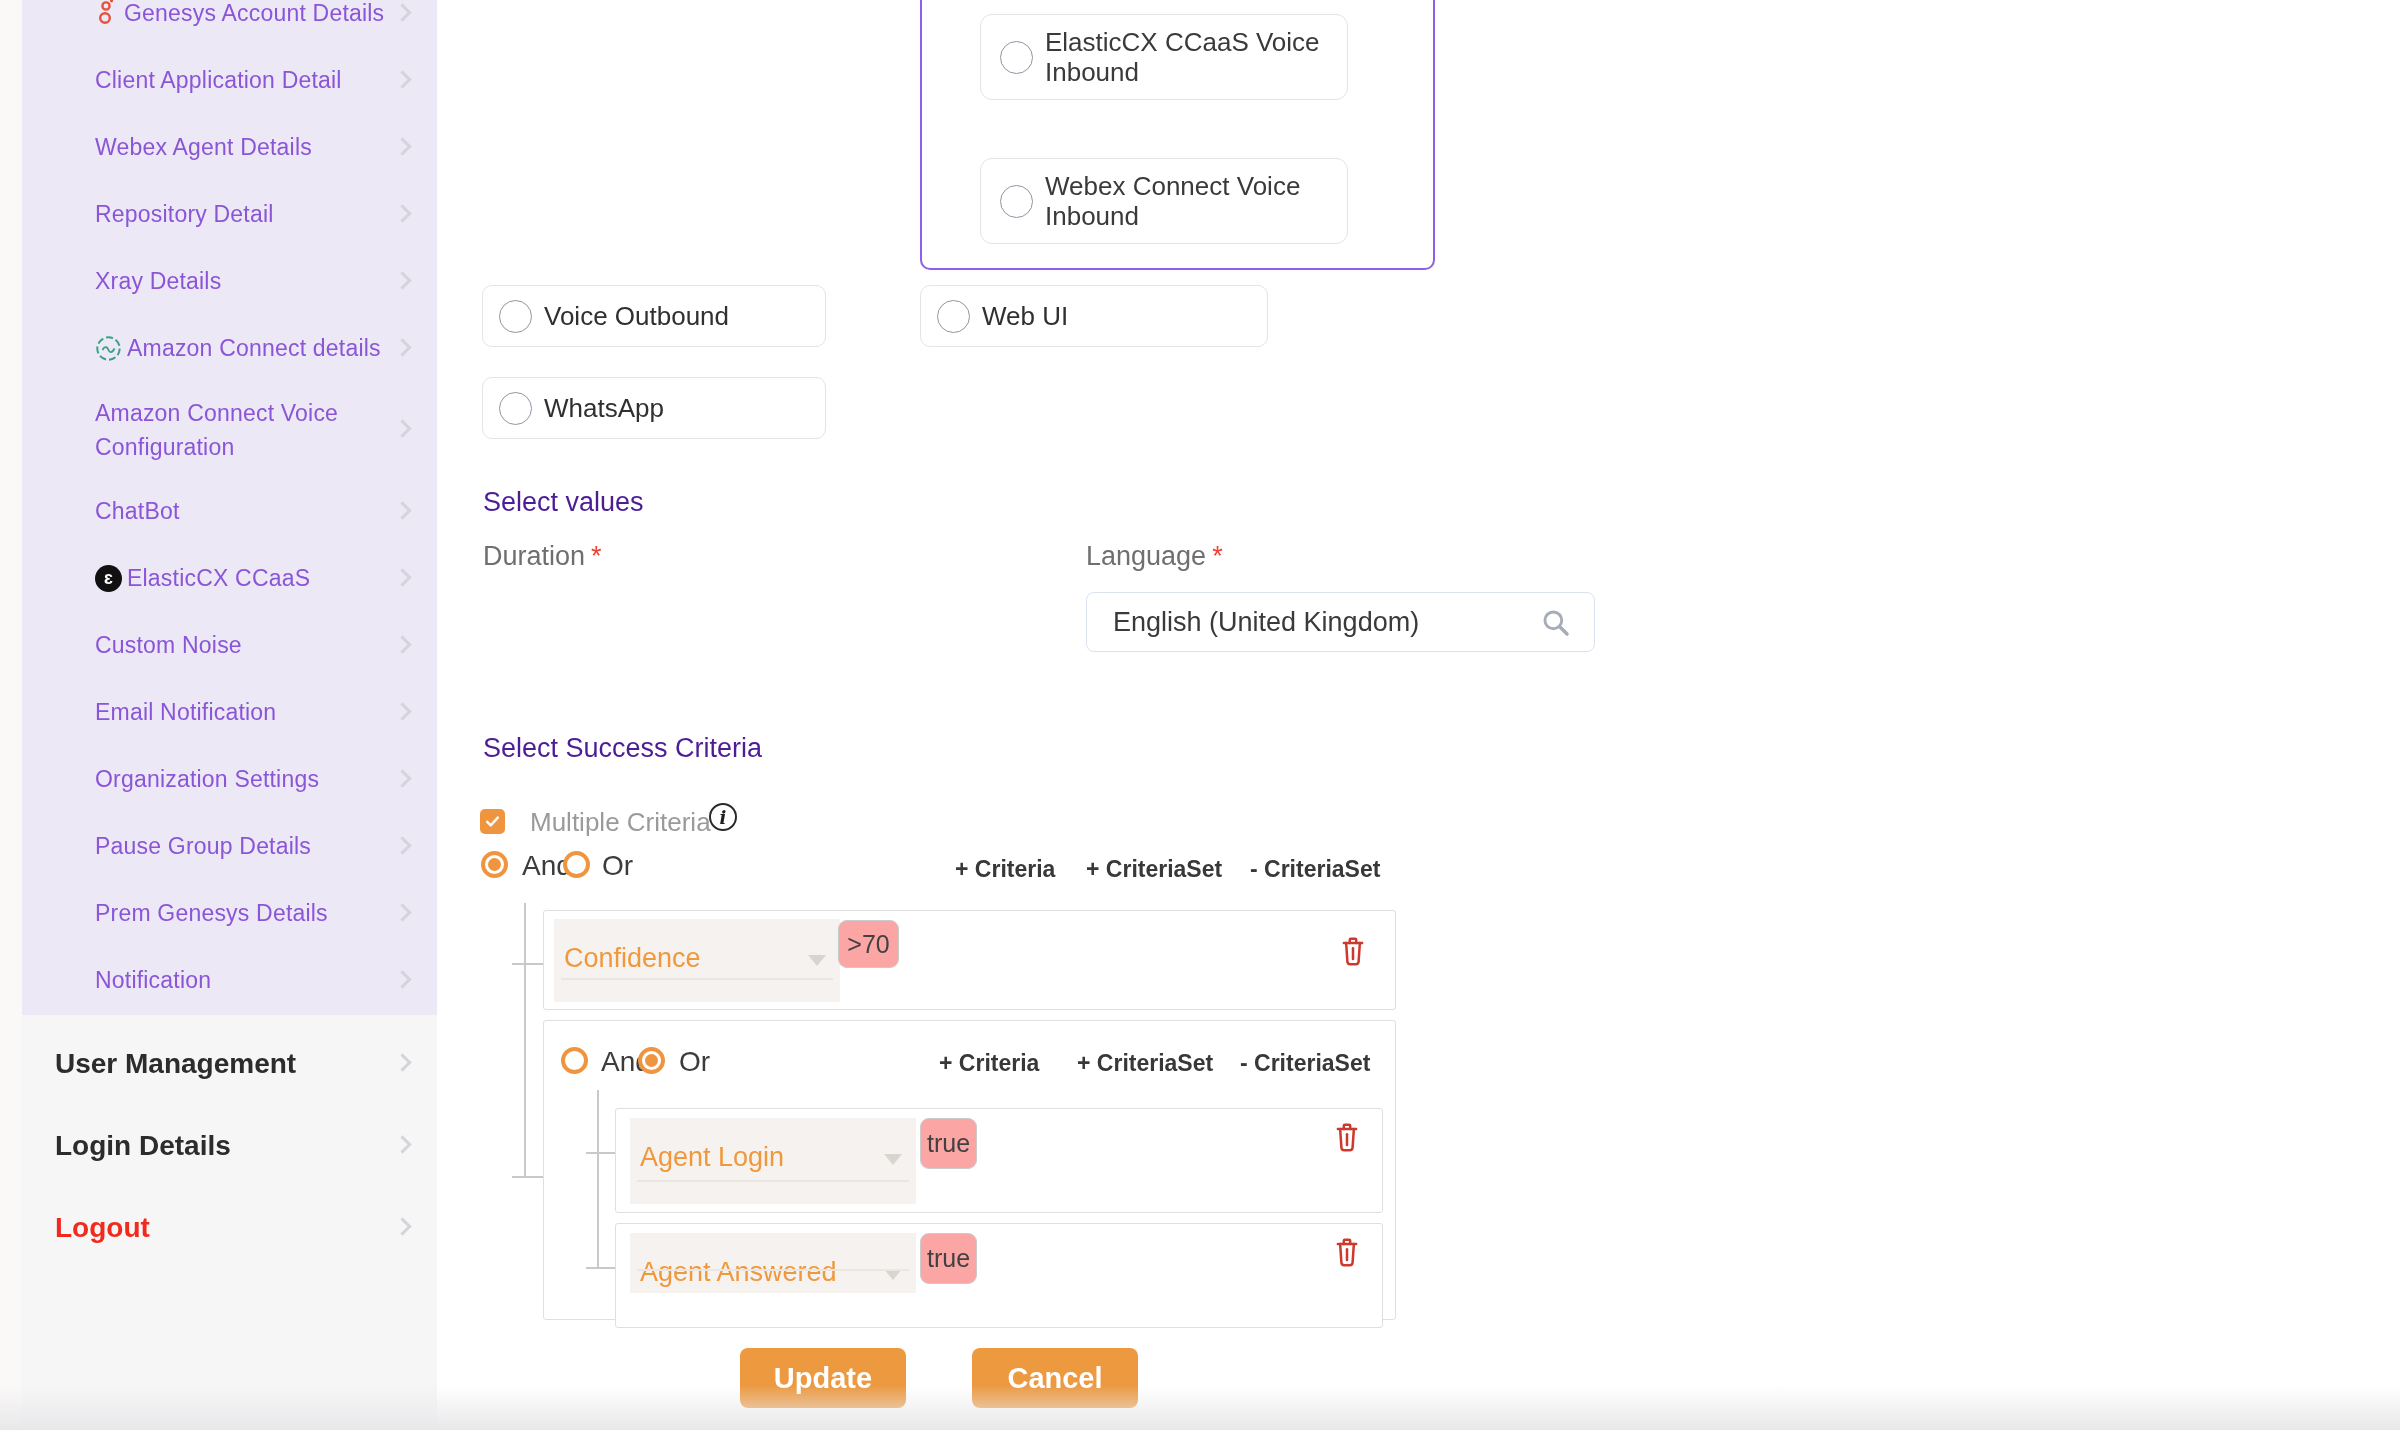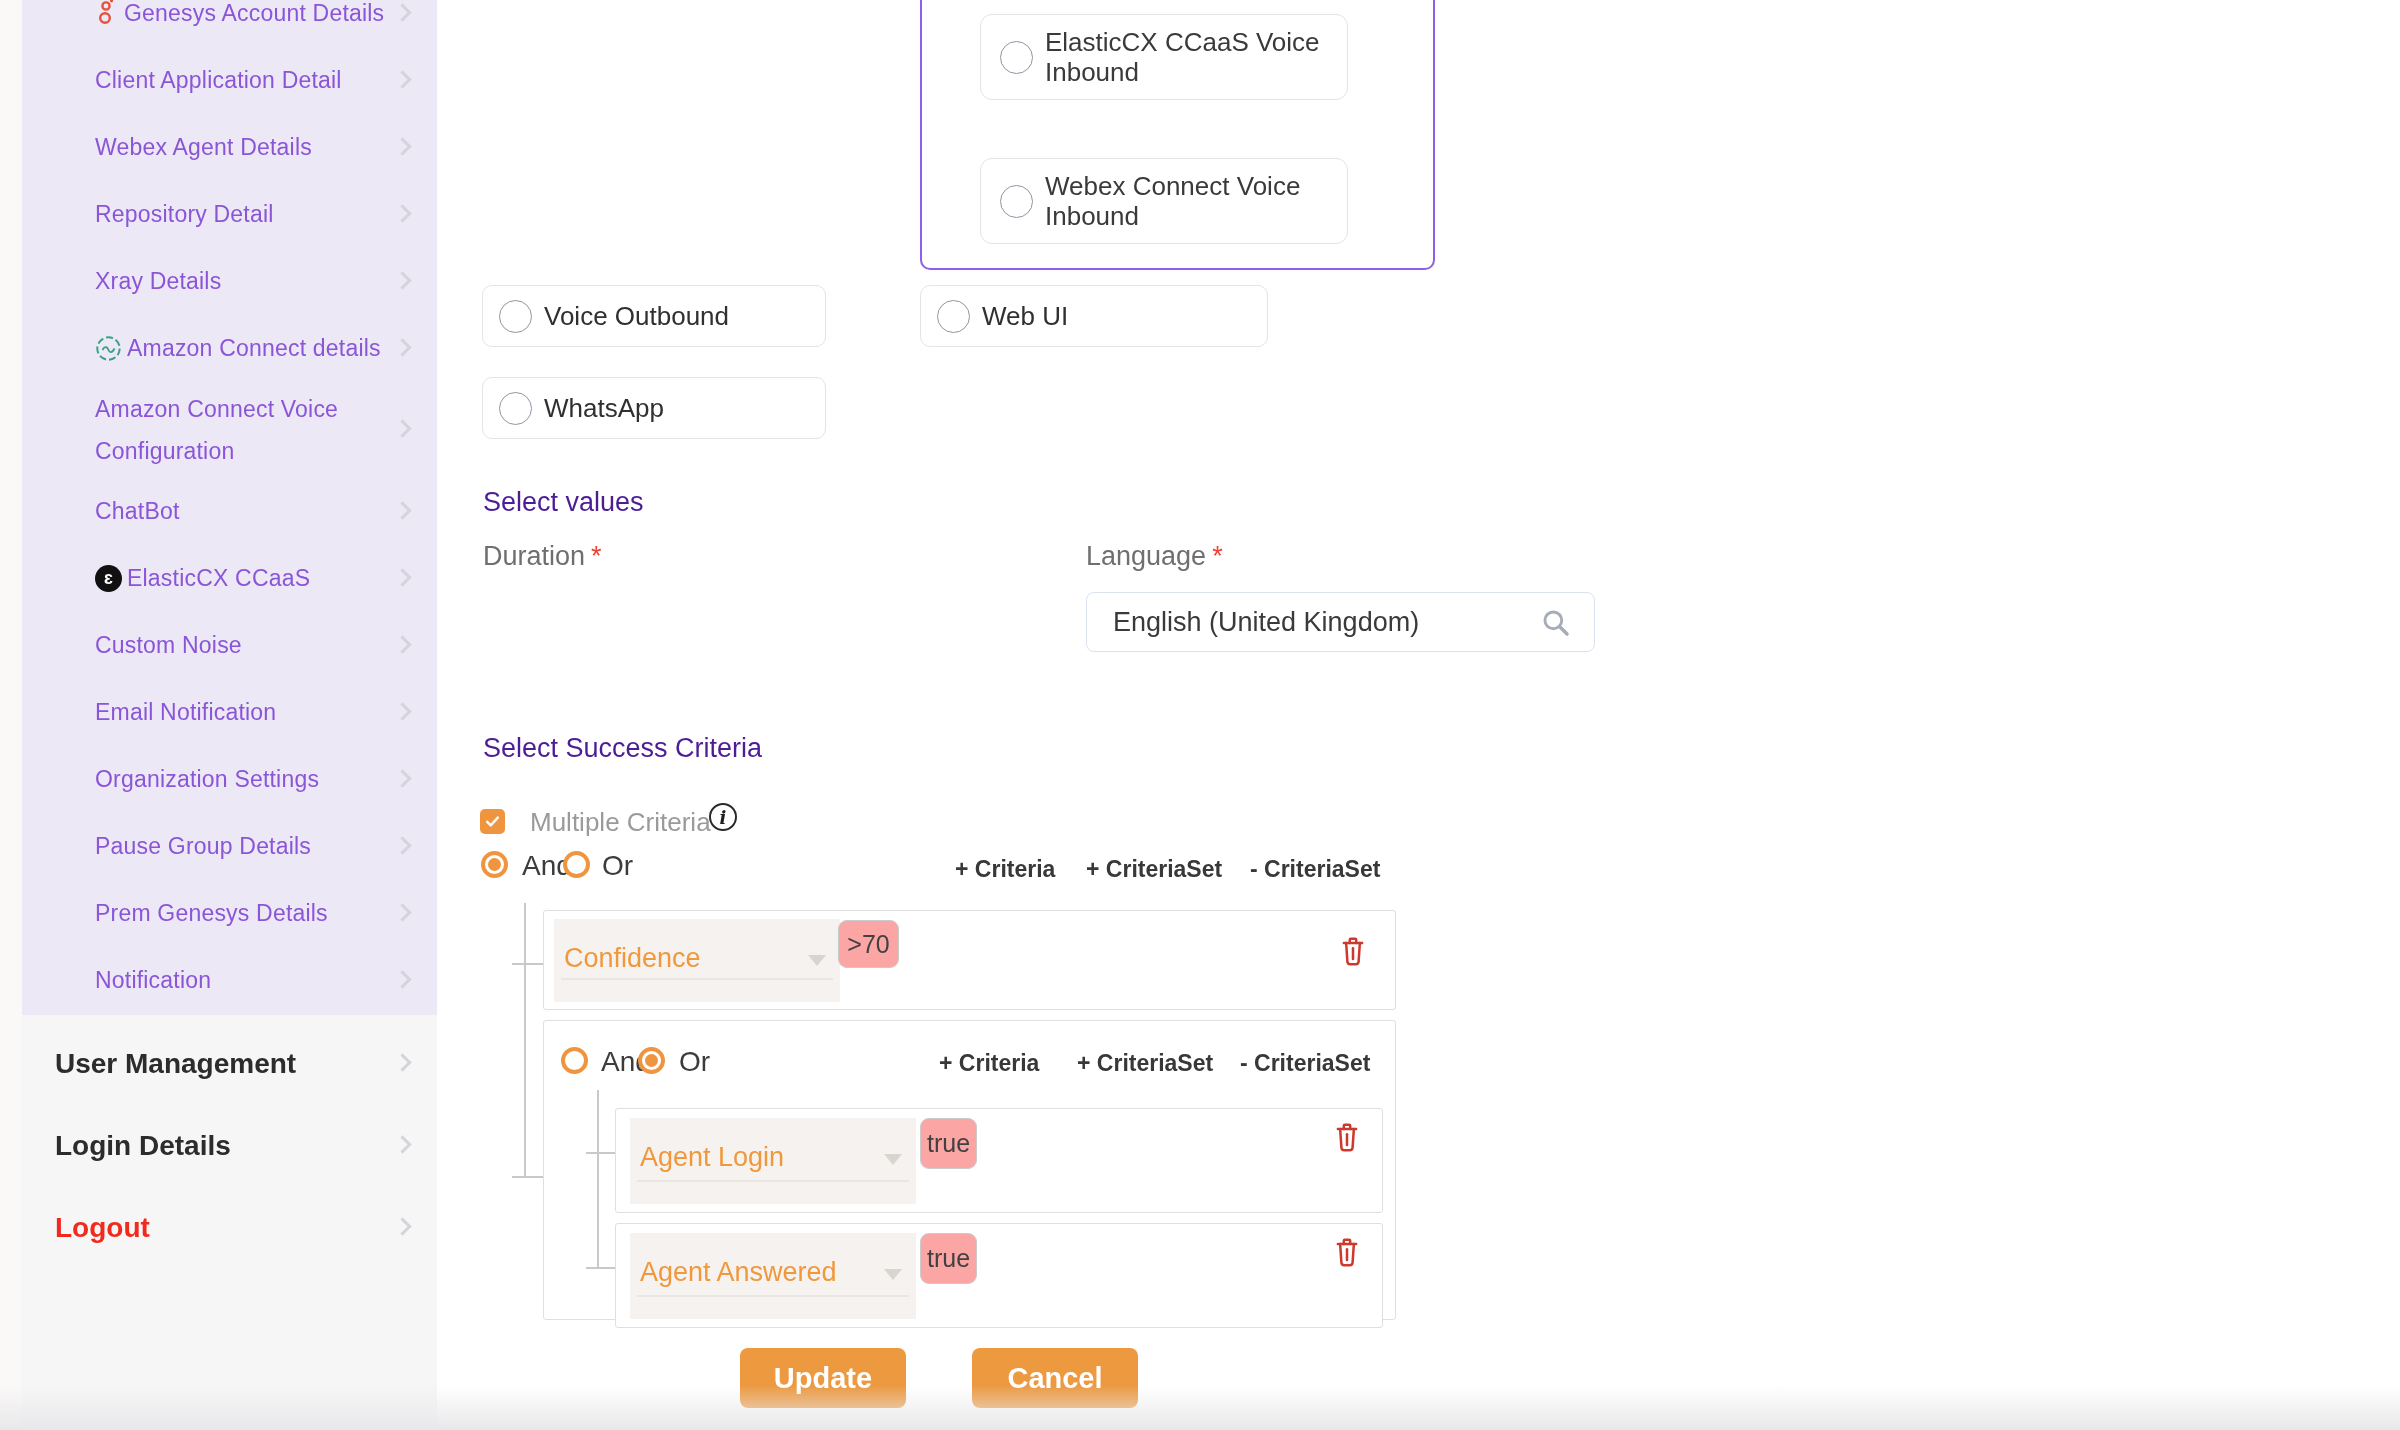--- a/index.html
+++ b/index.html
@@ -9,21 +9,21 @@
     font-family:"Liberation Sans", sans-serif; background:#fff;
   }
   
   .side-strip { position:absolute; left:0; top:0; width:22px; height:1430px; background:#FBF9F8; }
   .side-lower-bg { position:absolute; left:22px; top:0; width:415px; height:1430px; background:#F6F6F7; }
   .side-panel { position:absolute; left:22px; top:0; width:415px; height:1015px; background:#ECE8F6; overflow:hidden; }
   .menu { position:absolute; left:0; top:-20px; width:100%; }
   .m-row { position:relative; height:67px; display:flex; align-items:center; padding-left:73px; cursor:pointer; }
   .m-row--tall { height:96px; }
   .m-label { font-size:23px; font-weight:400; color:#8A55D7; white-space:nowrap; letter-spacing:0.2px; }
-  .m-row--tall .m-label { white-space:normal; max-width:255px; line-height:42px; }
+  .m-row--tall .m-label { white-space:normal; max-width:255px; line-height:34px; }
   .s-icon { display:inline-flex; align-items:center; justify-content:center; margin-right:5px; flex:0 0 auto; }
   .elastic-badge { width:27px; height:27px; border-radius:50%; background:#111; color:#fff; display:inline-flex;
     align-items:center; justify-content:center; font-size:18px; font-weight:700; }
   .chev { position:absolute; right:28px; top:50%; width:13px; height:13px; margin-top:-8px;
     border-top:3px solid #D6D3DA; border-right:3px solid #D6D3DA; transform:rotate(45deg); }
   .menu-lower { position:absolute; left:22px; top:1023px; width:415px; }
   .l-row { position:relative; height:82px; display:flex; align-items:center; padding-left:33px; cursor:pointer; }
   .l-label { font-size:28px; font-weight:700; color:#2C2C2C; }
   .l-label--danger { color:#F02B1D; }
   
@@ -310,21 +310,21 @@
   <div class="trash" style="left:1333px; top:1121px;">
     <svg width="28" height="32" viewBox="0 0 24 28" fill="none" stroke="#CE392E" stroke-width="2.2" stroke-linecap="round" stroke-linejoin="round">
       <path d="M4 7 H20"></path>
       <path d="M9.2 7 V4.2 a1 1 0 0 1 1-1 h3.6 a1 1 0 0 1 1 1 V7"></path>
       <path d="M6 7 l1.1 16.3 a2.4 2.4 0 0 0 2.4 2.2 h5 a2.4 2.4 0 0 0 2.4 -2.2 L18 7"></path>
       <path d="M12 11.5 V21"></path>
     </svg>
   </div>
 
   <div class="crit-box" style="left:615px; top:1223px; width:768px; height:105px;"></div>
-  <div class="dd" style="left:630px; top:1233px; width:286px; height:86px;text-decoration:underline;">
+  <div class="dd" style="left:630px; top:1233px; width:286px; height:60px;text-decoration:underline;">
     <span class="dd-txt">Agent Answered</span>
     <span class="caret"></span>
     <span class="dd-line"></span>
   </div>
   <div class="chip" style="left:920px; top:1233px; width:57px; height:51px;">
     <span>true</span>
   </div>
   <div class="trash" style="left:1333px; top:1236px;">
     <svg width="28" height="32" viewBox="0 0 24 28" fill="none" stroke="#CE392E" stroke-width="2.2" stroke-linecap="round" stroke-linejoin="round">
       <path d="M4 7 H20"></path>

